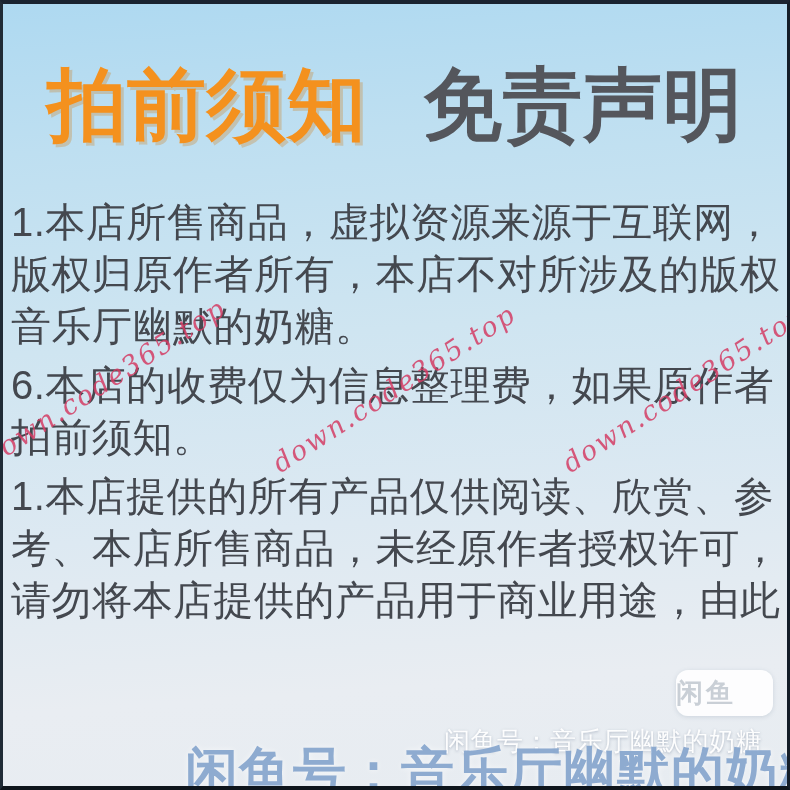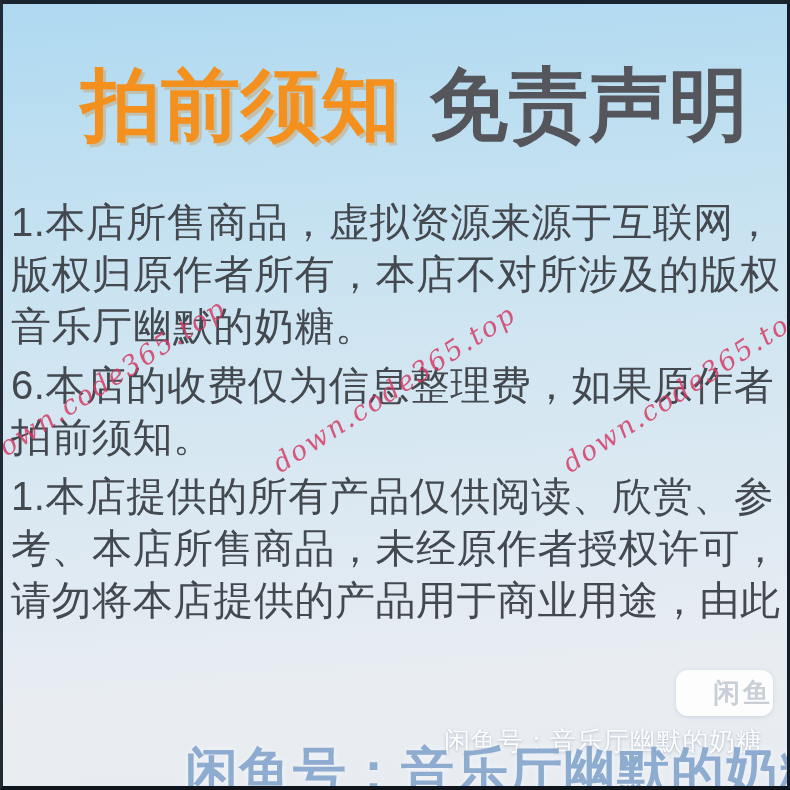--- a/index.html
+++ b/index.html
@@ -18,27 +18,26 @@
     border-left: 3px solid #202b36;
     border-right: 3px solid #141d28;
     border-bottom: 4px solid #0e151c;
   }
 
   .heading {
     position: absolute;
     top: 56px;
     left: 44px;
     display: flex;
-    gap: 28px;
+    gap: 56px;
     font-size: 79px;
     font-weight: bold;
     letter-spacing: 1px;
     white-space: nowrap;
     line-height: 1.15;
-    margin-left: 34px;
   }
   .heading .notice {
     color: #f4911e;
     text-shadow: 3px 3px 0 rgba(210, 120, 10, 0.28);
   }
   .heading .disclaimer {
     color: #54565c;
   }
 
   .bodytext {
@@ -74,21 +73,21 @@
   .xylogo {
     position: absolute;
     left: 673px;
     top: 666px;
     width: 97px;
     height: 46px;
     background: rgba(255, 255, 255, 0.88);
     border-radius: 12px;
     display: flex;
     align-items: center;
-    justify-content: flex-end;
+    justify-content: flex-start;
     color: #c9cfd6;
     font-weight: bold;
     font-size: 27px;
     letter-spacing: 3px;
     box-shadow: 0 1px 4px rgba(120, 140, 160, 0.25);
   }
 
   .account-small {
     position: absolute;
     left: 441px;

